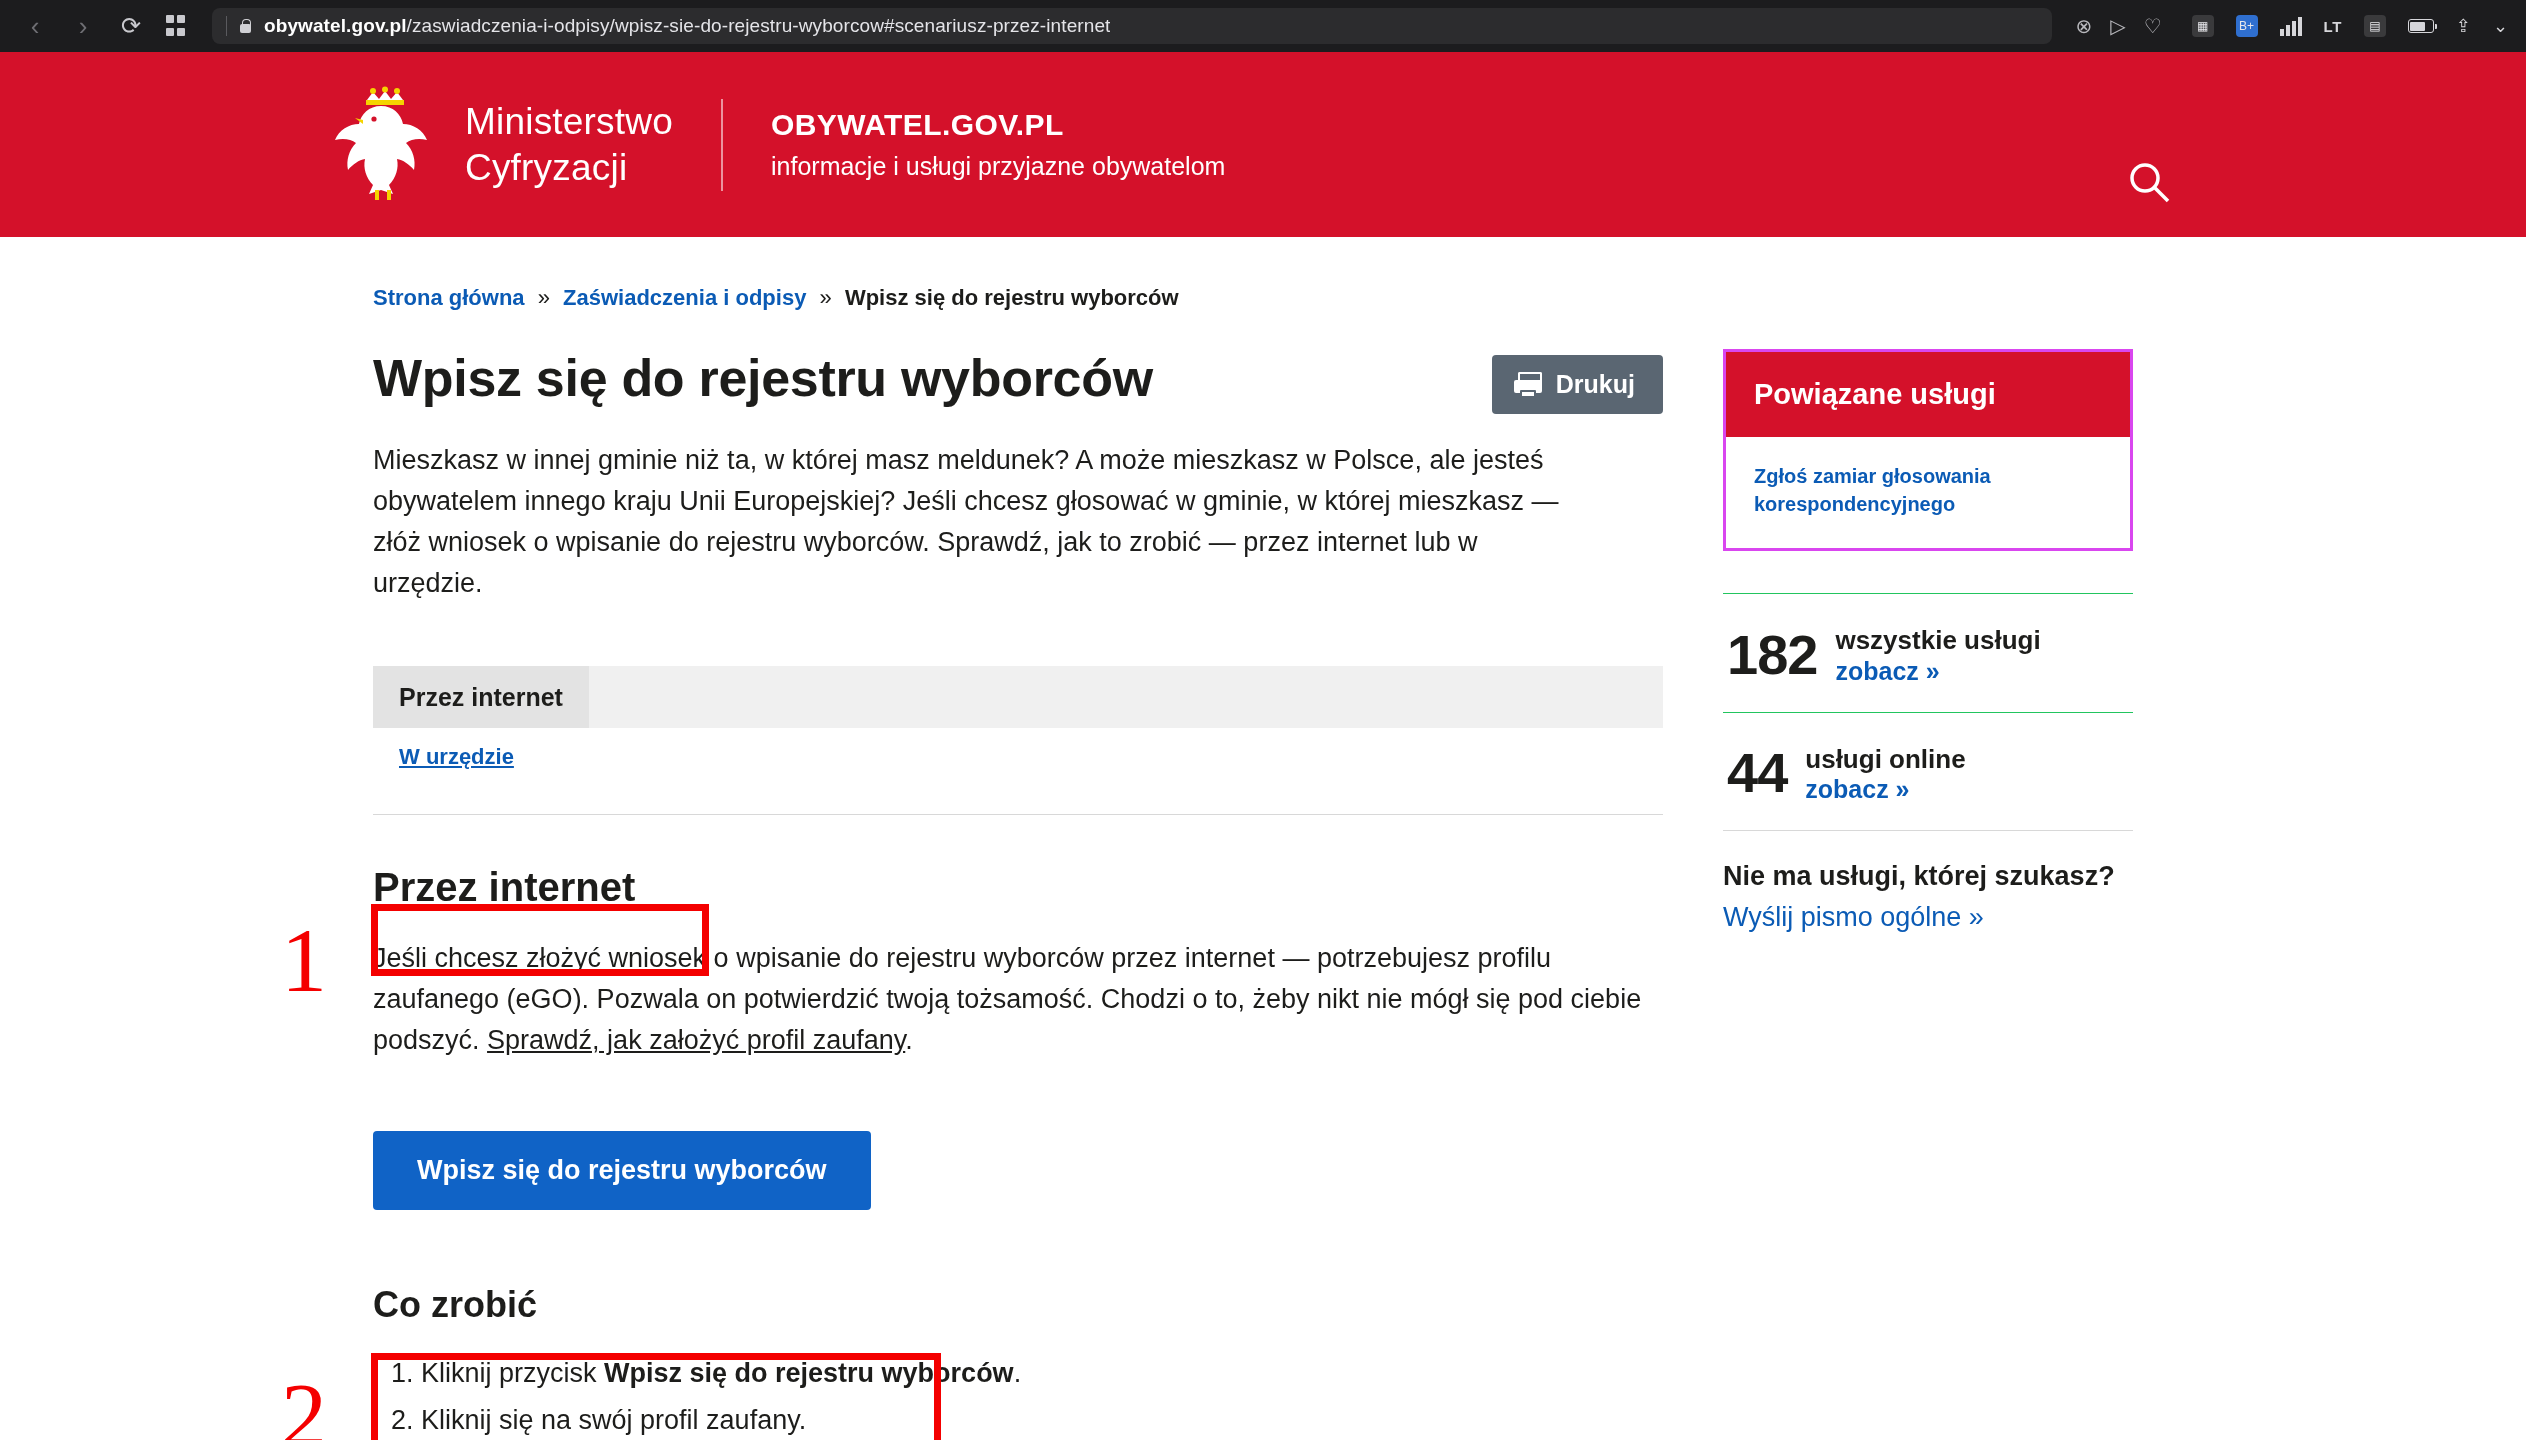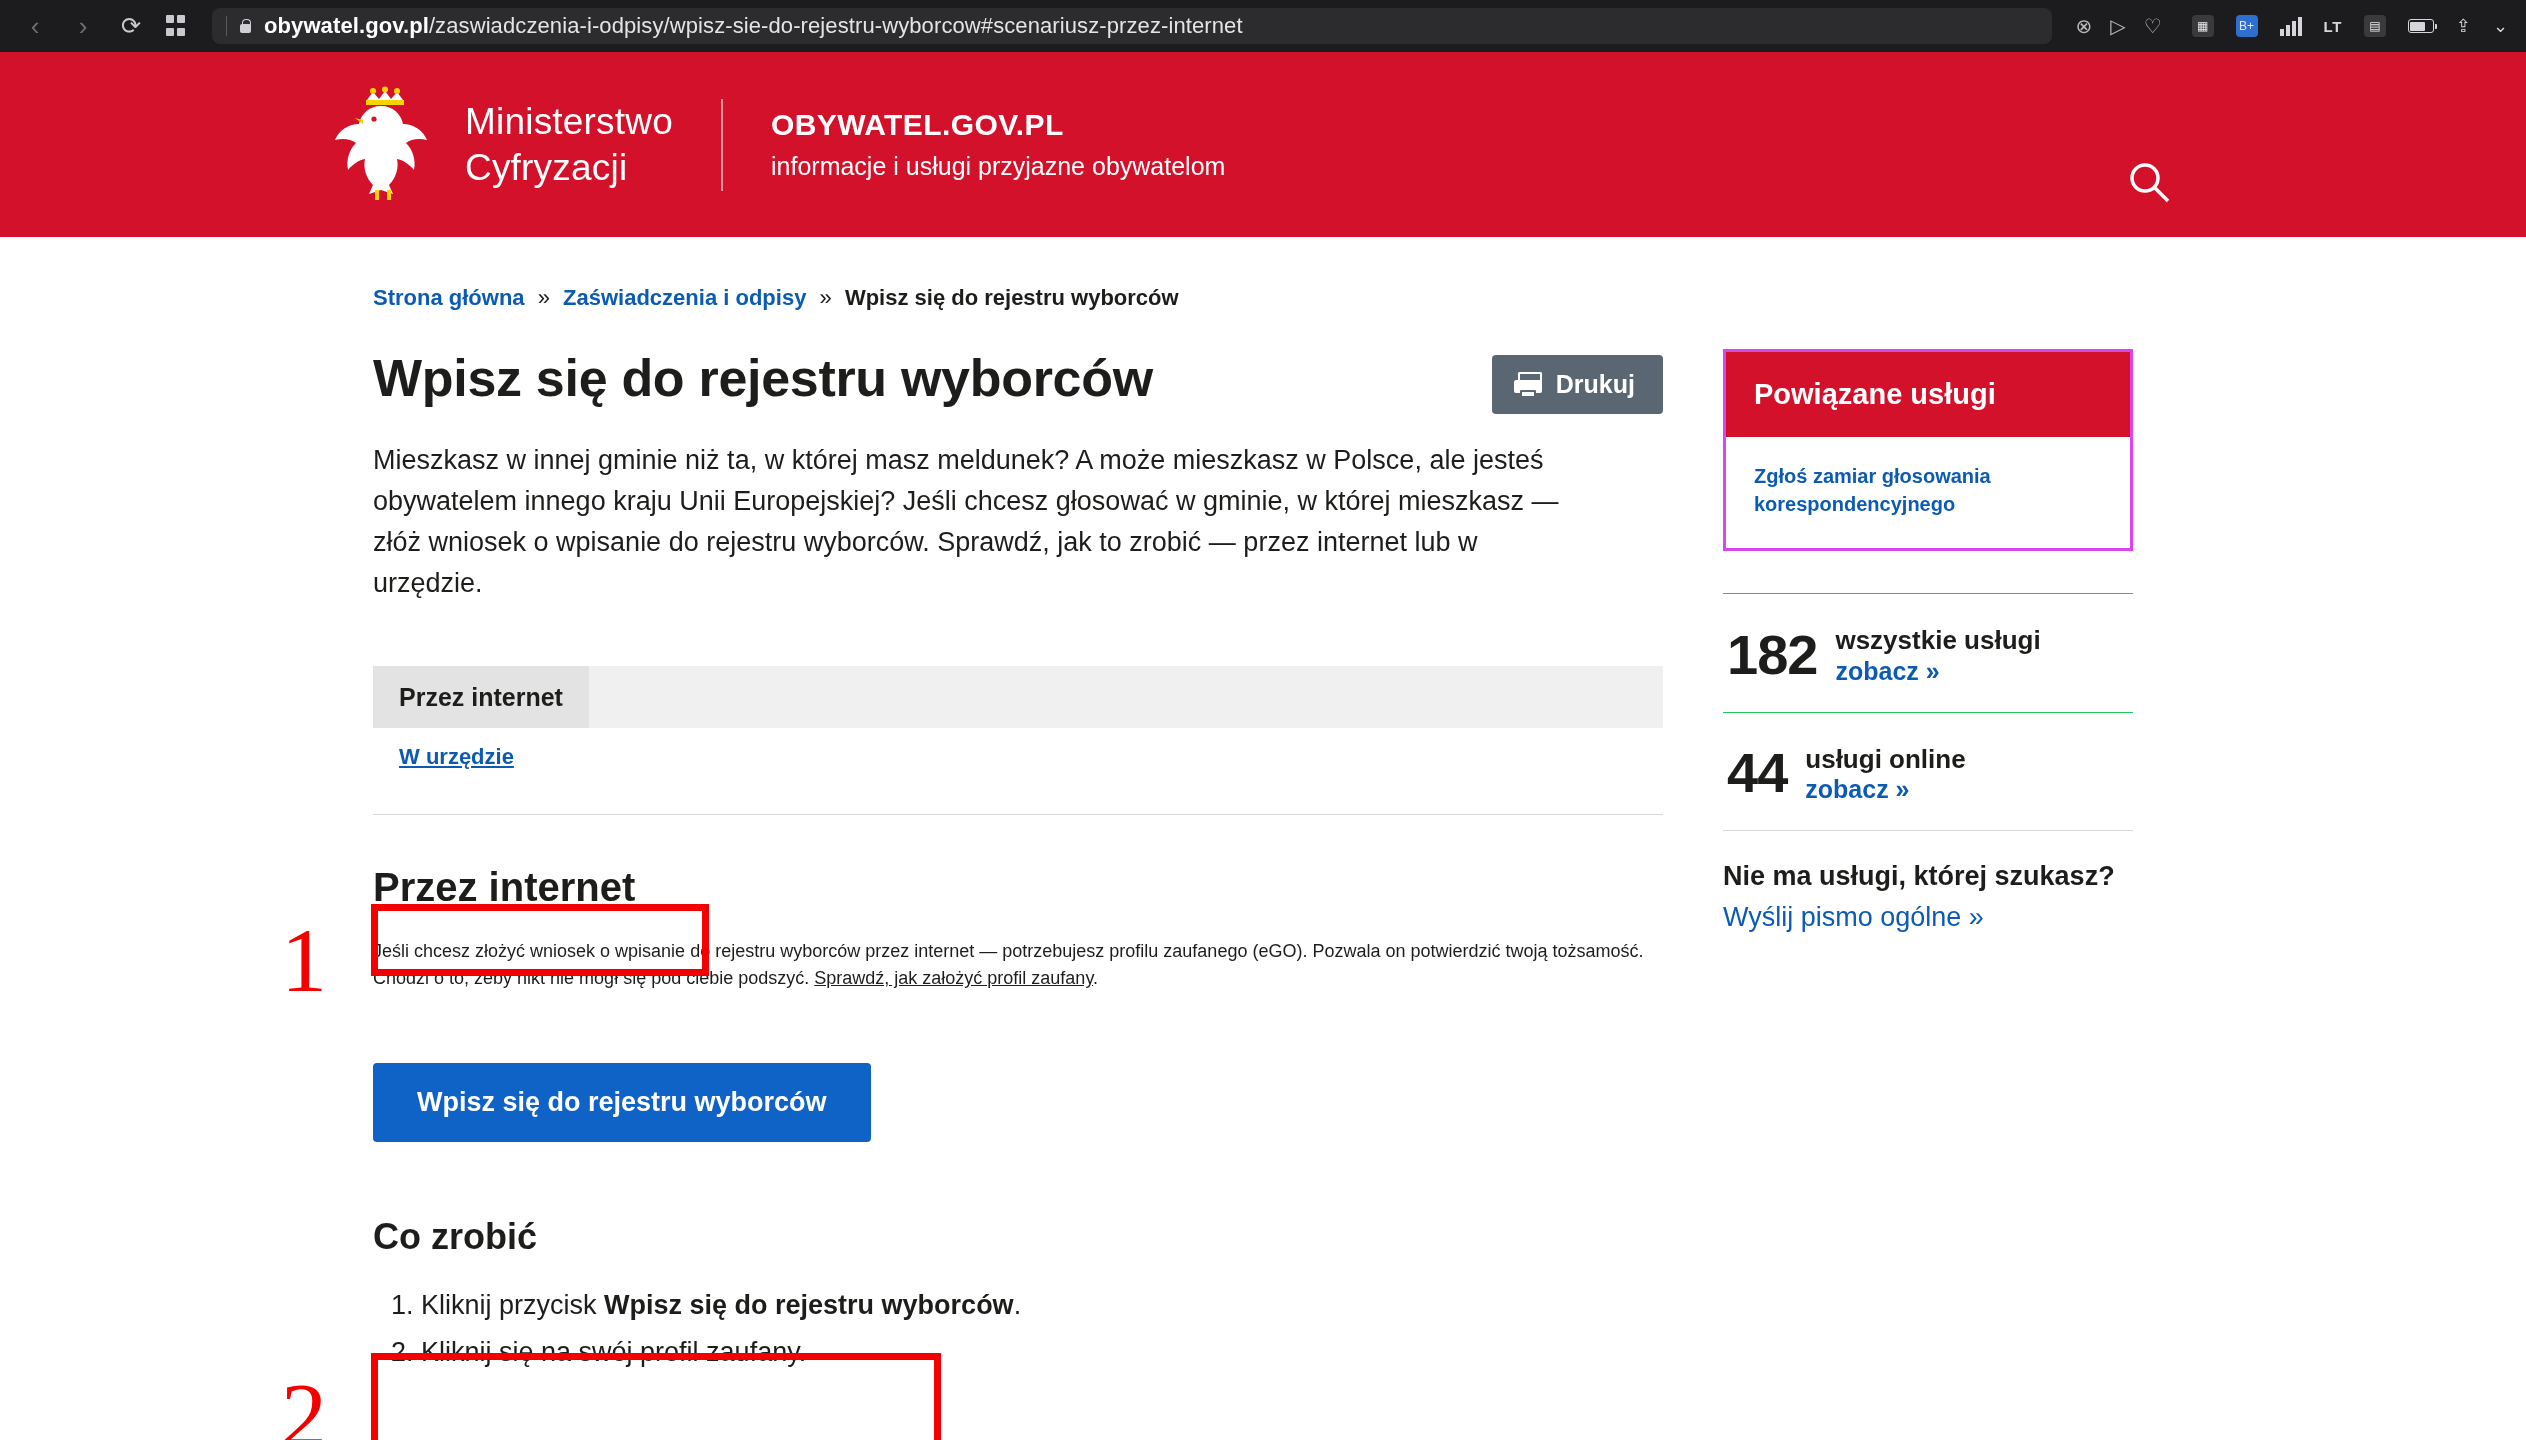--- a/index.html
+++ b/index.html
@@ -90,21 +90,21 @@
     content: "";
     position: absolute;
     left: 3.2px; top: 1px;
     width: 6.5px; height: 7px;
     border: 1.8px solid #d0d0d4;
     border-bottom: none;
     border-radius: 4px 4px 0 0;
   }
   .url-text {
     color: #e4e4e8;
-    font-size: 22px;
+    font-size: 19px;
     letter-spacing: 0.1px;
     white-space: nowrap;
     overflow: hidden;
     text-align: right;
   }
   .url-text .host { font-weight: 700; color: #ffffff; }
   .bar-icons {
     display: flex;
     align-items: center;
     gap: 18px;
@@ -317,21 +317,21 @@
     margin: 44px 0 0 0;
   }
 
   h2.sec {
     font-size: 40px;
     margin: 50px 0 0 0;
     color: #1d1d1b;
     font-weight: 700;
   }
   p.body {
-    font-size: 18px;
+    font-size: 27px;
     line-height: 1.52;
     color: #1d1d1b;
     margin: 28px 0 0 0;
     max-width: 1280px;
   }
   p.body a {
     color: #1d1d1b;
     text-decoration: underline;
   }
 

